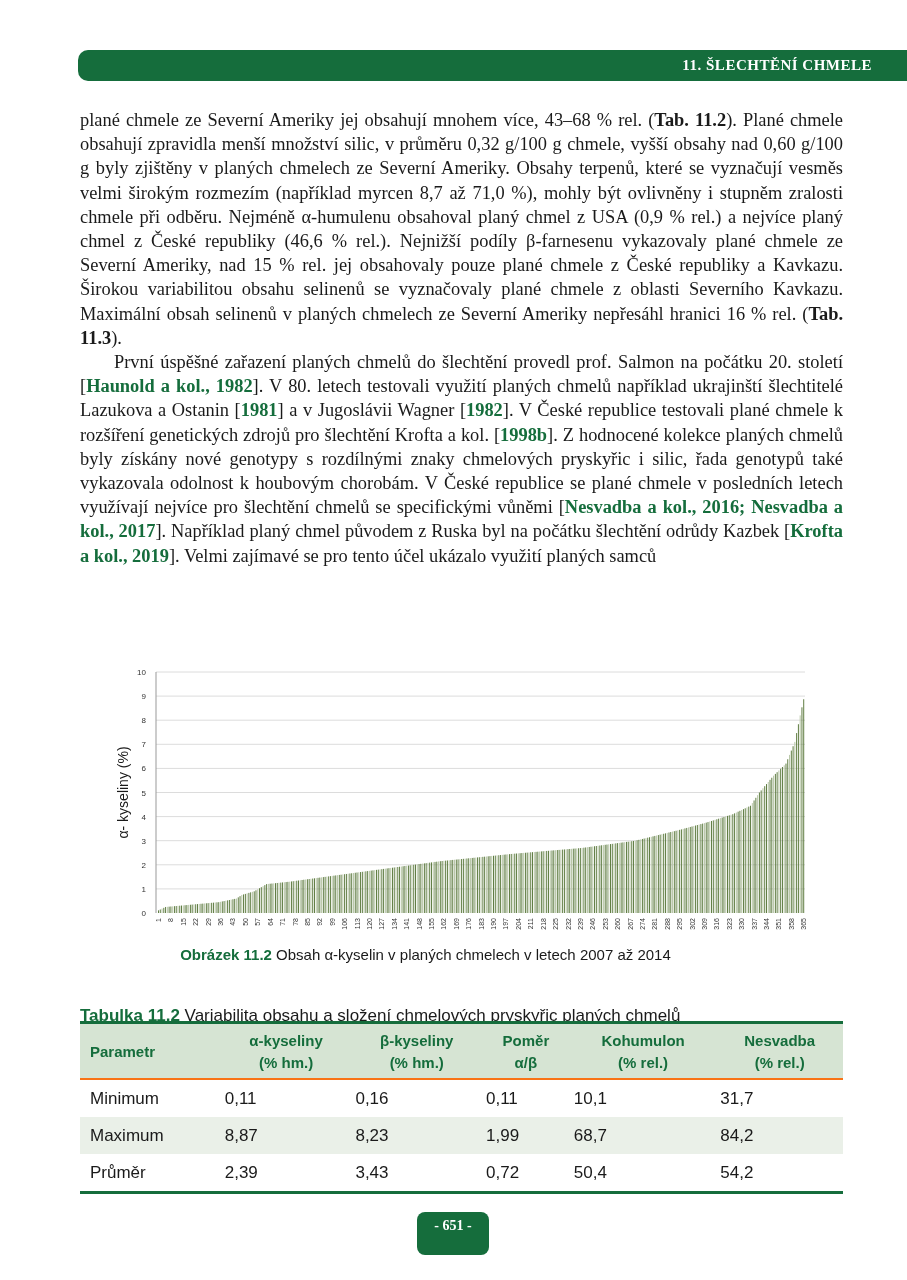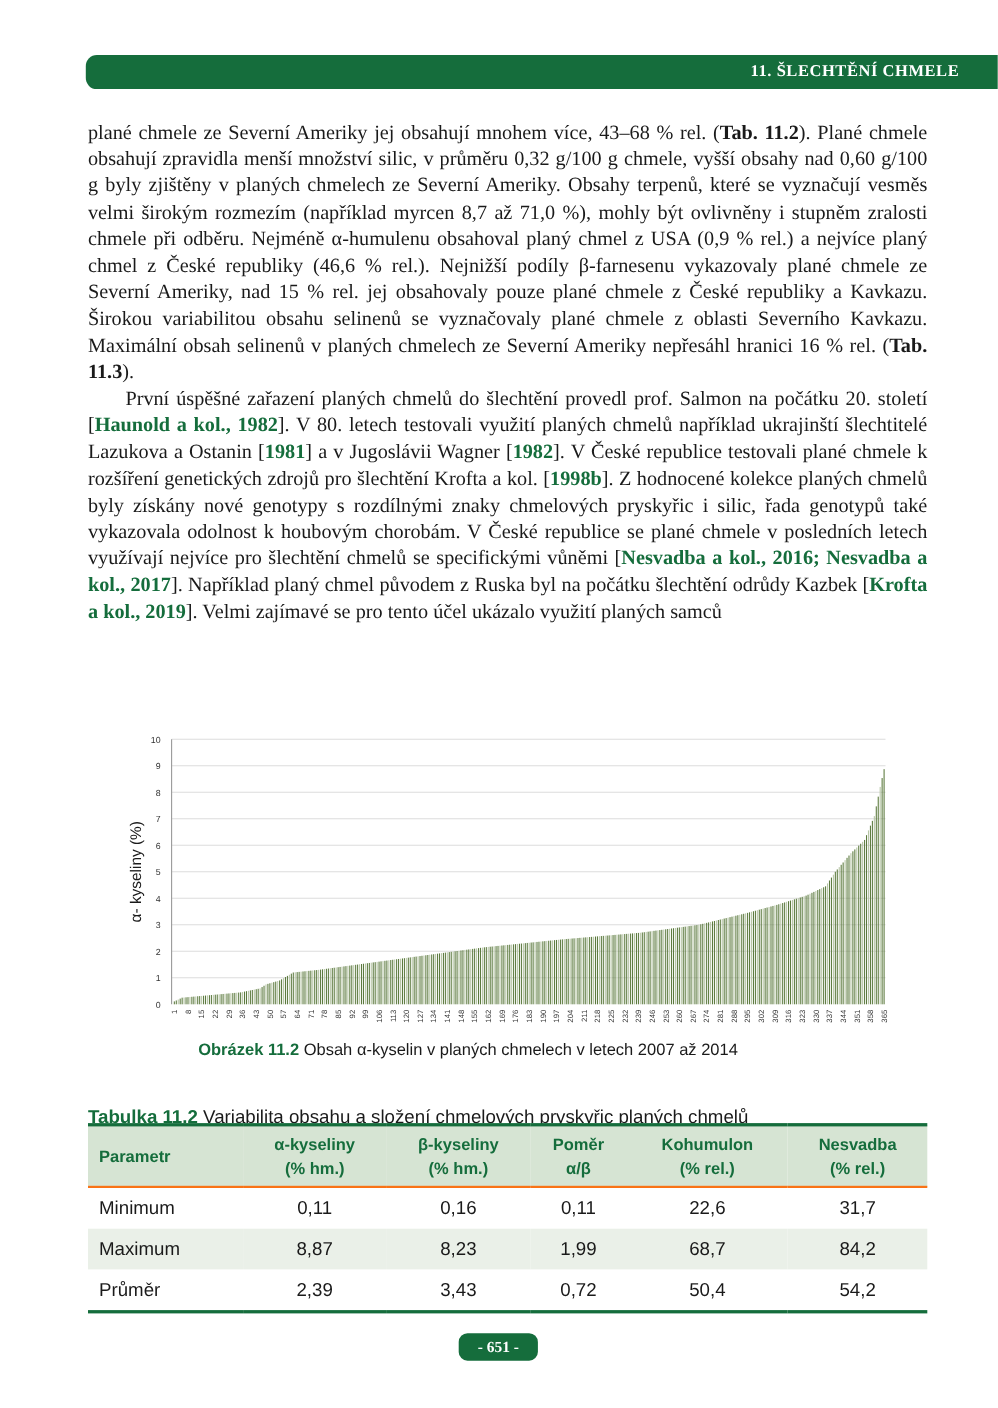--- a/index.html
+++ b/index.html
@@ -15,24 +15,24 @@
   .chart-wrap svg { position: absolute; left: 0; top: 0; }
   .fig-caption { position: absolute; left: 0; width: 851px; top: 946px; text-align: center; font-family: "Liberation Sans", sans-serif; font-size: 15px; }
   .fig-caption .lbl, .tab-caption .lbl { color: #156d3c; font-weight: bold; }
   .tab-caption { position: absolute; left: 80px; top: 1006px; font-family: "Liberation Sans", sans-serif; font-size: 17px; }
   table.data-table { position: absolute; left: 80px; top: 1021px; width: 763px; border-collapse: collapse; font-family: "Liberation Sans", sans-serif; }
   table.data-table thead tr { background: #d6e4d3; }
   table.data-table thead th { color: #156d3c; font-weight: bold; font-size: 15px; line-height: 22px; padding: 6px 4px 4px 4px; text-align: center; }
   table.data-table thead th.first { text-align: left; padding-left: 10px; }
   table.data-table { border-top: 3px solid #156d3c; border-bottom: 3px solid #156d3c; }
   table.data-table thead { border-bottom: 2px solid #f97316; }
-  table.data-table tbody td { font-size: 17px; height: 37px; text-align: center; padding: 0 4px; }
+  table.data-table tbody td { font-size: 17px; height: 37px; text-align: left; padding: 0 4px; }
   table.data-table tbody td.first { text-align: left; padding-left: 10px; }
   table.data-table tbody tr.alt { background: #eaf0e8; }
-  .page-number { position: absolute; left: 417px; top: 1212px; width: 72px; height: 25px; background: #156d3c; border-radius: 8px; color: #ffffff; font-family: "Liberation Serif", serif; font-weight: bold; font-size: 14px; text-align: center; line-height: 27px; }
+  .page-number { position: absolute; left: 417px; top: 1212px; width: 72px; height: 43px; background: #156d3c; border-radius: 8px; color: #ffffff; font-family: "Liberation Serif", serif; font-weight: bold; font-size: 14px; text-align: center; line-height: 27px; }
 </style>
 </head>
 <body>
 
 <div class="header-bar">
   <span class="header-title">11. ŠLECHTĚNÍ CHMELE</span>
 </div>
 
 <div class="body-text" id="body-text">
     <p><span>plané chmele ze Severní Ameriky jej obsahují mnohem více, 43–68 % rel. (</span><span class="bold">Tab. 11.2</span><span>). Plané chmele obsahují zpravidla menší množství silic, v průměru 0,32 g/100 g chmele, vyšší obsahy nad 0,60 g/100 g byly zjištěny v planých chmelech ze Severní Ameriky. Obsahy terpenů, které se vyznačují vesměs velmi širokým rozmezím (například myrcen 8,7 až 71,0 %), mohly být ovlivněny i stupněm zralosti chmele při odběru. Nejméně α-humulenu obsahoval planý chmel z USA (0,9 % rel.) a nejvíce planý chmel z České republiky (46,6 % rel.). Nejnižší podíly β-farnesenu vykazovaly plané chmele ze Severní Ameriky, nad 15 % rel. jej obsahovaly pouze plané chmele z České republiky a Kavkazu. Širokou variabilitou obsahu selinenů se vyznačovaly plané chmele z oblasti Severního Kavkazu. Maximální obsah selinenů v planých chmelech ze Severní Ameriky nepřesáhl hranici 16 % rel. (</span><span class="bold">Tab. 11.3</span><span>).</span></p>
@@ -503,21 +503,21 @@
       <th><span>Kohumulon</span><br><span>(% rel.)</span></th>
       <th><span>Nesvadba</span><br><span>(% rel.)</span></th>
     </tr>
   </thead>
   <tbody>
     <tr>
       <td class="first">Minimum</td>
       <td>0,11</td>
       <td>0,16</td>
       <td>0,11</td>
-      <td>22,6</td>
+      <td>10,1</td>
       <td>31,7</td>
     </tr>
     <tr class="alt">
       <td class="first">Maximum</td>
       <td>8,87</td>
       <td>8,23</td>
       <td>1,99</td>
       <td>68,7</td>
       <td>84,2</td>
     </tr>

